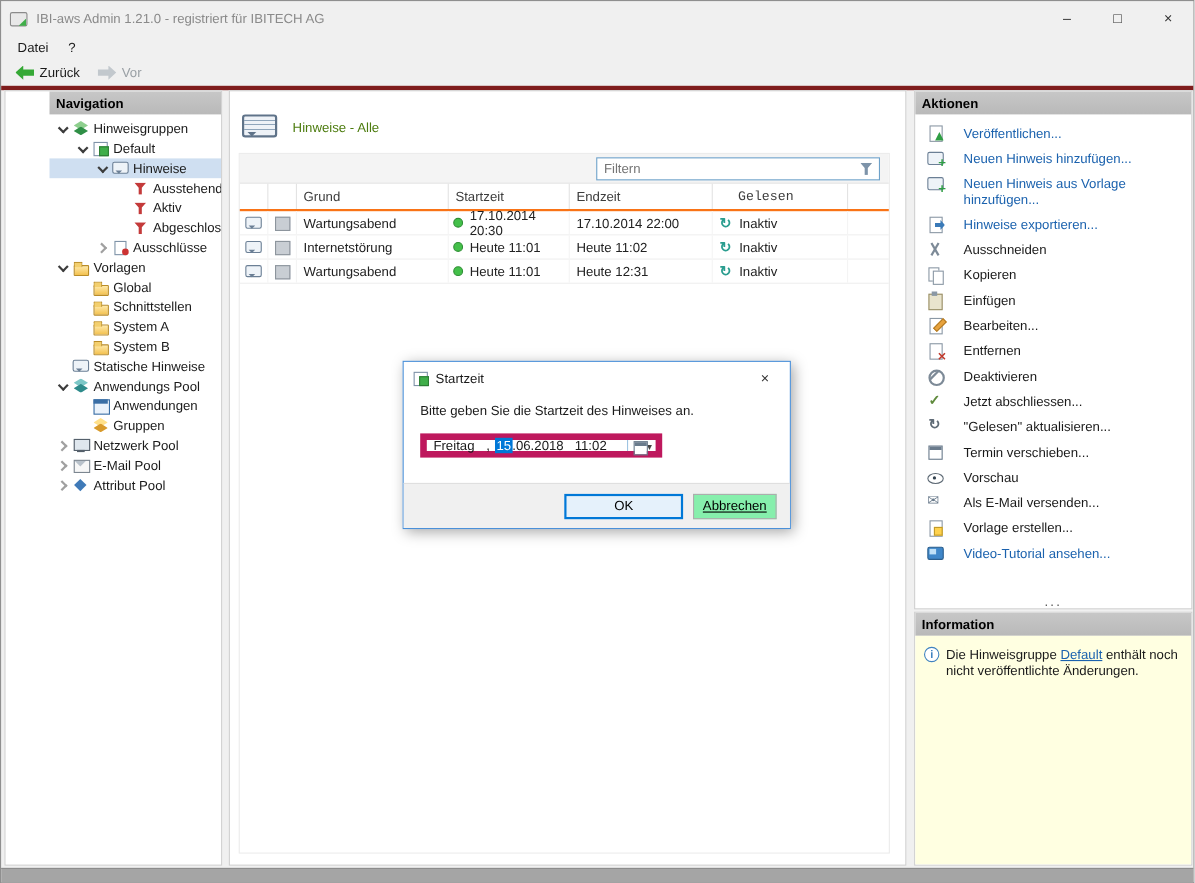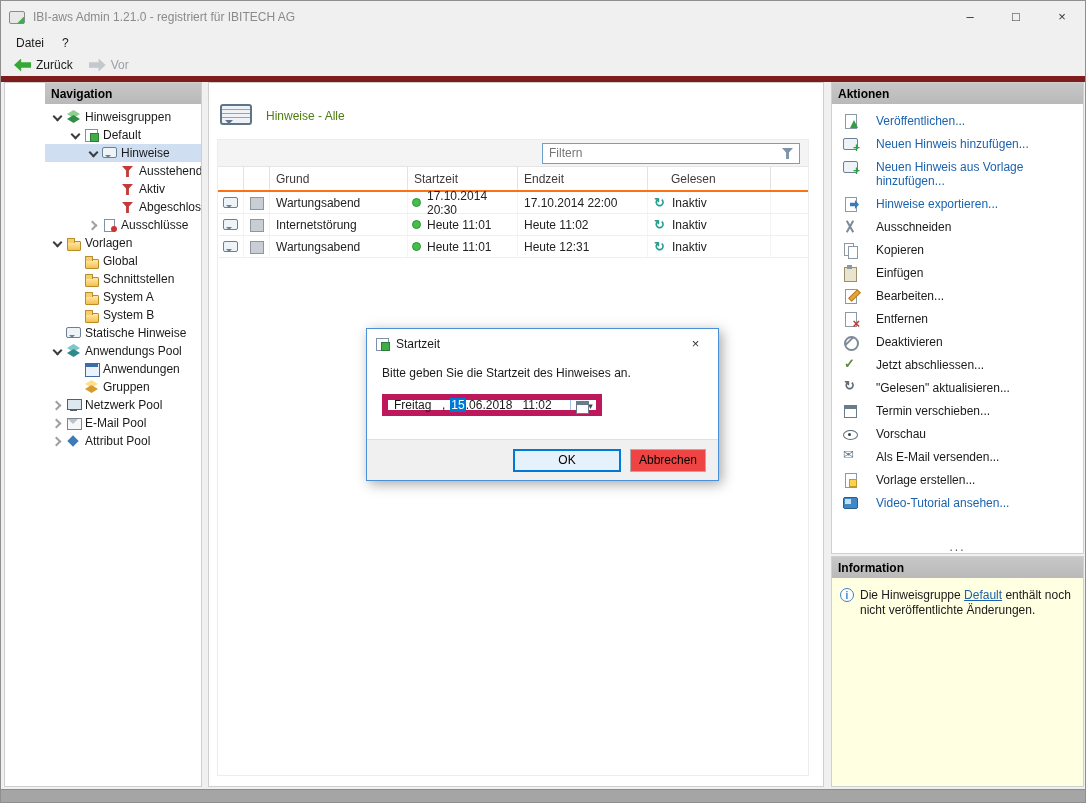--- a/index.html
+++ b/index.html
@@ -8,21 +8,21 @@
 
   
   .titlebar{height:31px;display:flex;align-items:center;}
   .titlebar .title{color:#8a8a8a;margin-left:2px;}
   .win-controls{margin-left:auto;display:flex;height:100%;}
   .win-btn{width:46px;display:flex;align-items:center;justify-content:center;color:#333;font-size:13px;}
 
   
   .menubar{height:22px;display:flex;align-items:center;padding-left:6px;}
   .menu-item{padding:3px 9px;}
-  .toolbar{height:28px;display:flex;align-items:center;padding-left:6px;gap:2px;border-bottom:6px solid #7f1d1d;}
+  .toolbar{height:28px;display:flex;align-items:center;padding-left:6px;gap:2px;border-bottom:4px solid #7f1d1d;}
   .tool-btn{display:flex;align-items:center;gap:5px;padding:3px 7px;}
   .tool-btn.disabled span.lbl{color:#9aa0a5;}
   .arr{width:17px;height:13px;display:inline-block;}
   .arr-left{background:#35a835;clip-path:polygon(0 50%,42% 0,42% 28%,100% 28%,100% 72%,42% 72%,42% 100%);}
   .arr-right{background:#c2c8cd;clip-path:polygon(100% 50%,58% 0,58% 28%,0 28%,0 72%,58% 72%,58% 100%);}
 
   
   .content{position:absolute;top:81px;left:0;right:0;bottom:13px;}
   .panel{position:absolute;background:#fff;border:1px solid #cfcfcf;overflow:hidden;}
   .panel-nav{left:3px;top:0;width:198px;bottom:2px;padding-left:40px;}
@@ -80,21 +80,21 @@
   .big-bubble{position:relative;width:30px;height:24px;flex:none;}
   .big-bubble::before{content:"";position:absolute;left:0;top:0;width:28px;height:17px;border:2px solid #5f7389;border-radius:3px;background:linear-gradient(180deg,#eef2f7 0 3px,#8fa5bb 3px 4px,#eef2f7 4px 7px,#8fa5bb 7px 8px,#eef2f7 8px 11px,#8fa5bb 11px 12px,#eef2f7 12px);}
   .big-bubble::after{content:"";position:absolute;left:5px;bottom:0;border:4px solid transparent;border-top-color:#5f7389;}
   .list-control{position:absolute;left:8px;right:14px;top:56px;bottom:10px;border:1px solid #ececec;}
   .filter-row{height:27px;background:#f4f4f4;border-bottom:1px solid #e6e6e6;display:flex;align-items:center;justify-content:flex-end;padding-right:8px;}
   .filter-box{width:258px;height:21px;background:#fff;border:1px solid #6da1c9;display:flex;align-items:center;padding-right:4px;}
   .filter-input{flex:1;border:none;outline:none;padding:0 6px;font:inherit;font-size:12px;color:#1d4ed8;background:transparent;}
   .thead{display:flex;height:25px;border-bottom:2px solid #f97316;}
   .th{border-right:1px solid #e3e3e3;line-height:24px;padding-left:6px;color:#3c3c3c;}
   .c-i1{width:26px;}.c-i2{width:26px;}.c-grund{width:138px;}.c-start{width:110px;}.c-end{width:130px;}.c-gelesen{width:123px;}.c-fill{flex:1;border-right:none;}
-  .th.c-gelesen{padding-left:23px;}
+  .th.c-gelesen{padding-left:23px;font-family:Liberation Mono, monospace;}
   .trow{display:flex;height:22px;border-bottom:1px solid #efefef;}
   .td{border-right:1px solid #f4f4f4;height:100%;display:flex;align-items:center;padding-left:6px;color:#222;}
   .td.c-i1,.td.c-i2{justify-content:center;padding-left:0;}
   .td.c-start{padding-left:4px;gap:6px;}
   .td.c-gelesen{padding-left:4px;gap:5px;}
   .td.c-fill{border-right:none;}
 
   
   .actions-body{position:relative;padding:9px 8px 0 10px;height:calc(100% - 21px);}
   .action{display:flex;align-items:flex-start;gap:18px;margin-bottom:8px;line-height:14px;}
@@ -147,21 +147,21 @@
   .dt-name{width:46px;}
   .dt-sep{margin:0 5px 0 2px;}
   .dt-sel{background:#0078d7;color:#fff;padding:0 1px;}
   .dt-time{margin-left:10px;}
   .dt-btn{margin-left:auto;height:100%;width:26px;display:flex;align-items:center;justify-content:center;gap:1px;border-left:1px solid #9fc4e2;}
   .dt-btn .ai-minical{width:13px;height:13px;display:inline-block;position:relative;}
   .dt-caret::before{content:"\25BE";font-size:9px;color:#444;}
   .dialog-footer{position:absolute;left:0;right:0;bottom:0;height:41px;background:#f0f0f0;border-top:1px solid #dfdfdf;display:flex;align-items:center;justify-content:flex-end;gap:9px;padding-right:12px;}
   .btn{height:23px;font:inherit;font-size:12px;color:#000;}
   .btn-default{width:108px;background:#e5f1fb;border:2px solid #0078d7;}
-  .btn-cancel{width:76px;background:#ef4444;border:1px solid #adadad;}
+  .btn-cancel{width:76px;background:#86efac;border:1px solid #adadad;text-decoration:underline;}
 </style>
 </head>
 <body>
 
 <div class="window">
 
   <div class="titlebar">
     <span class="ic ic-app"></span>
     <span class="title">IBI-aws Admin 1.21.0 - registriert für IBITECH AG</span>
     <div class="win-controls">

